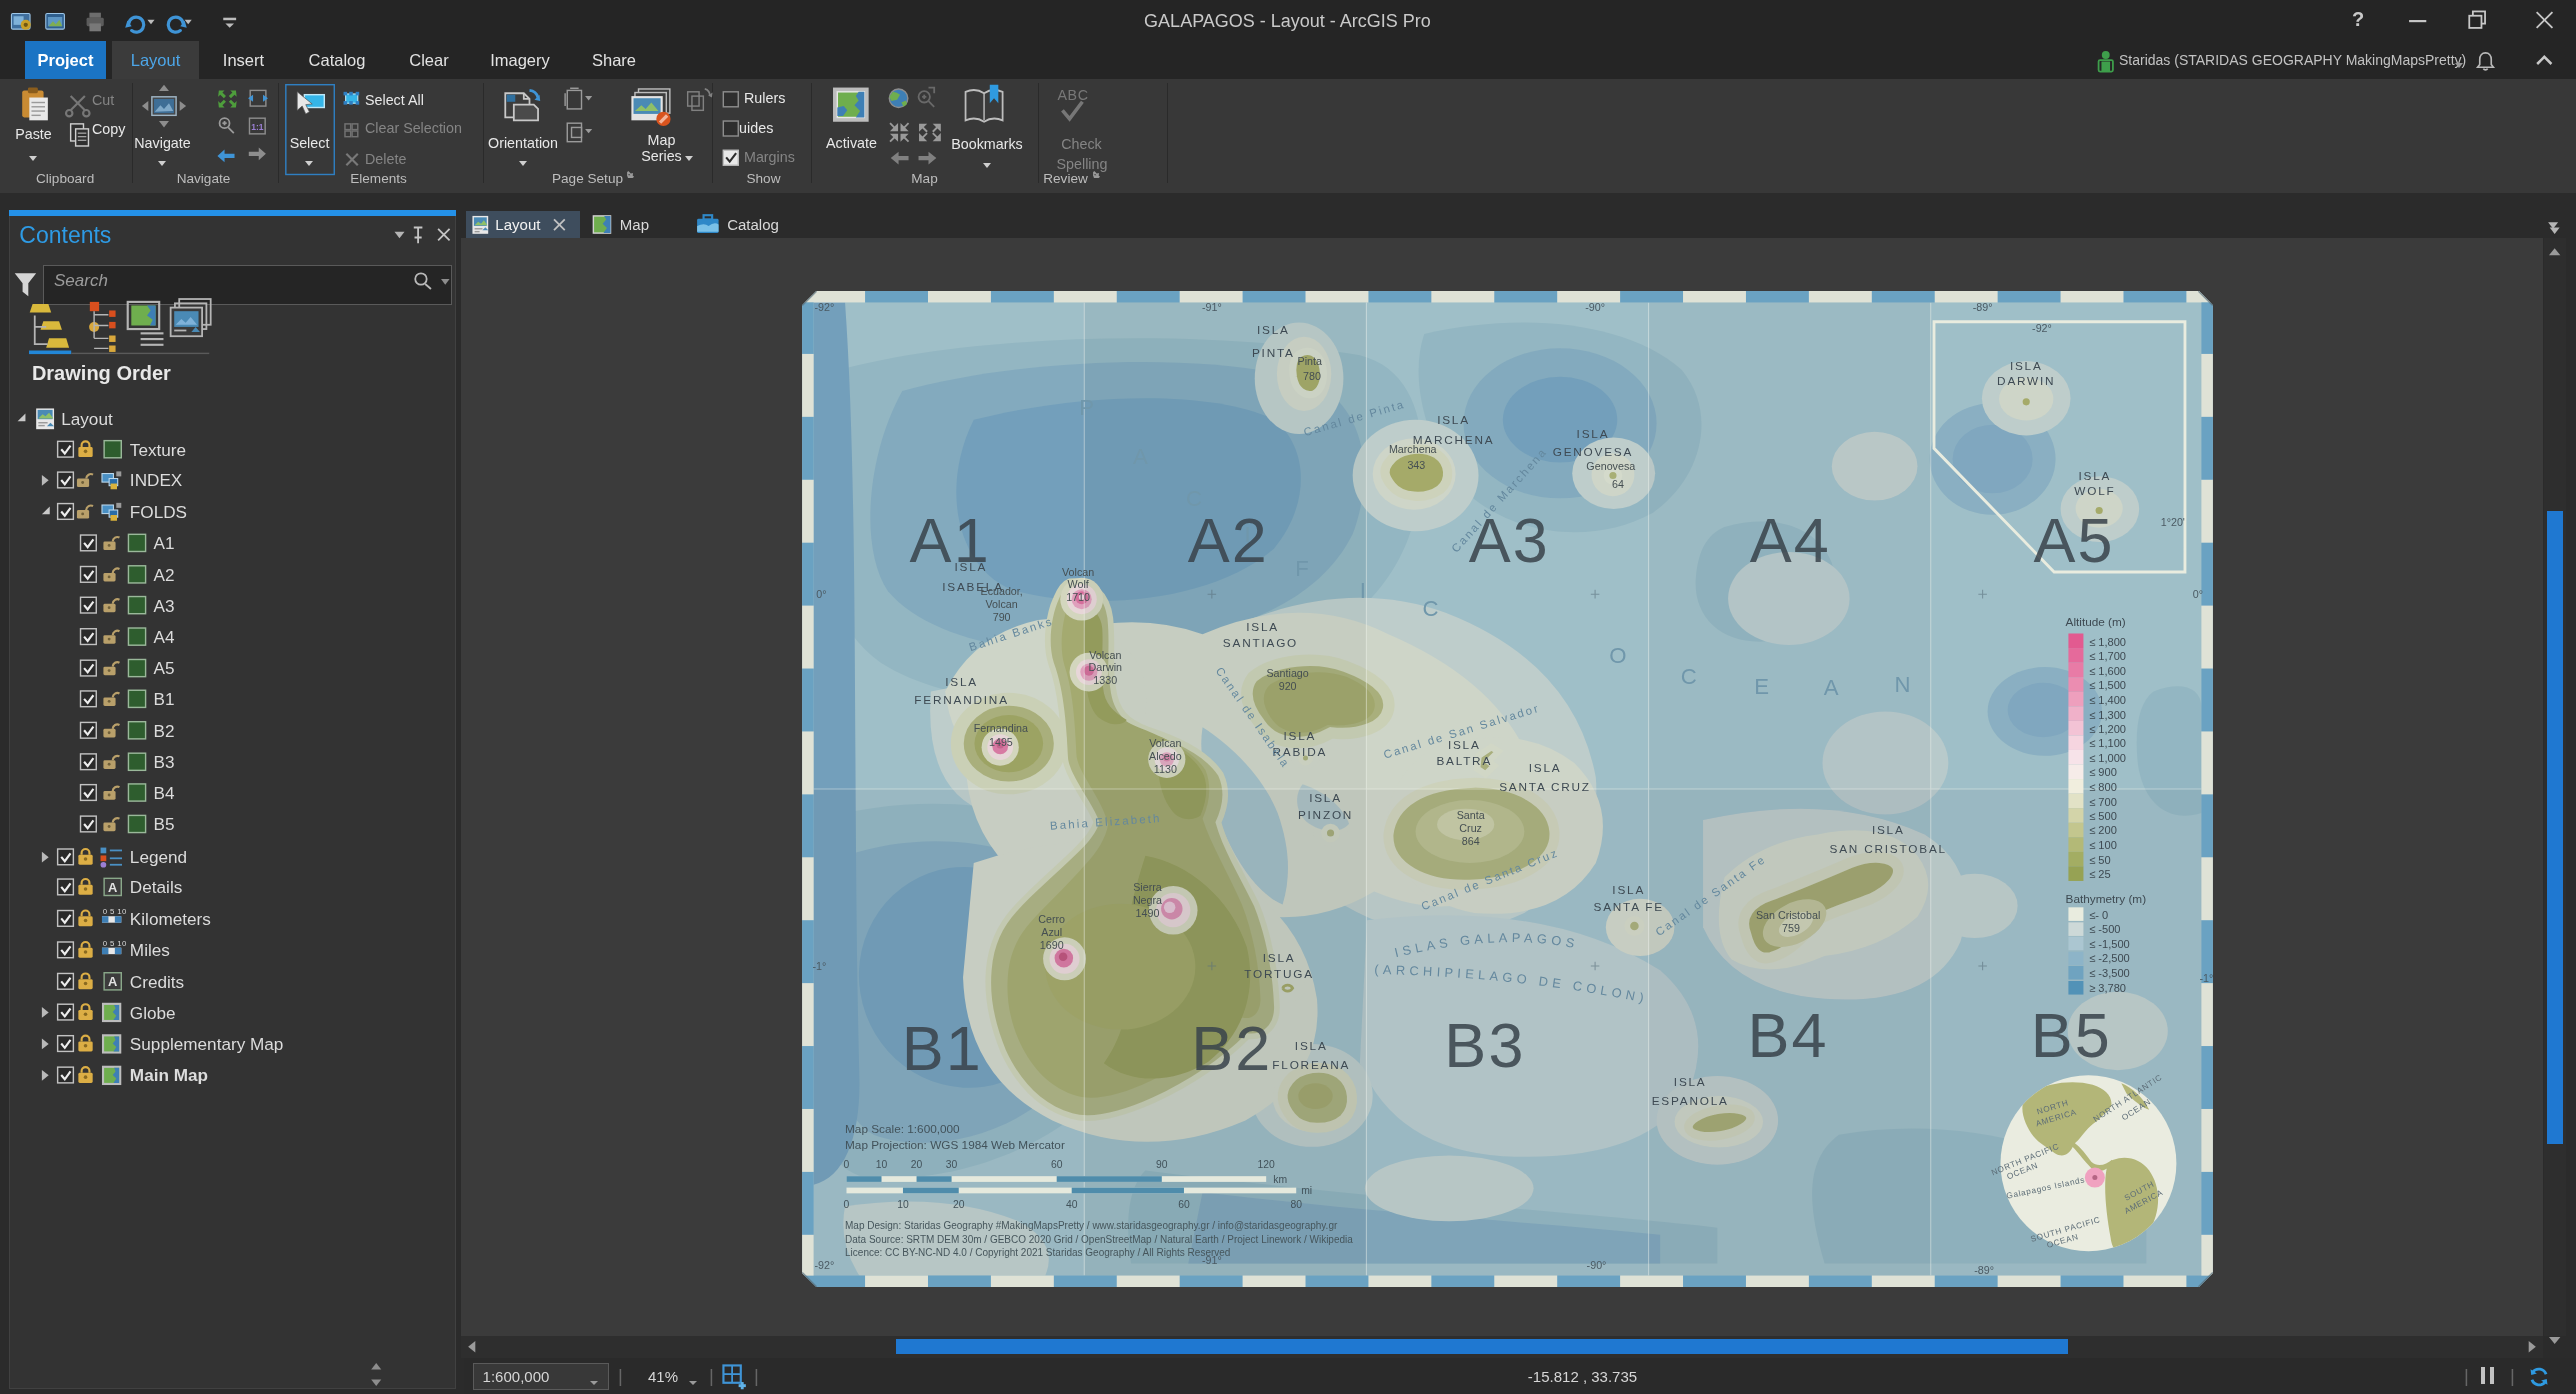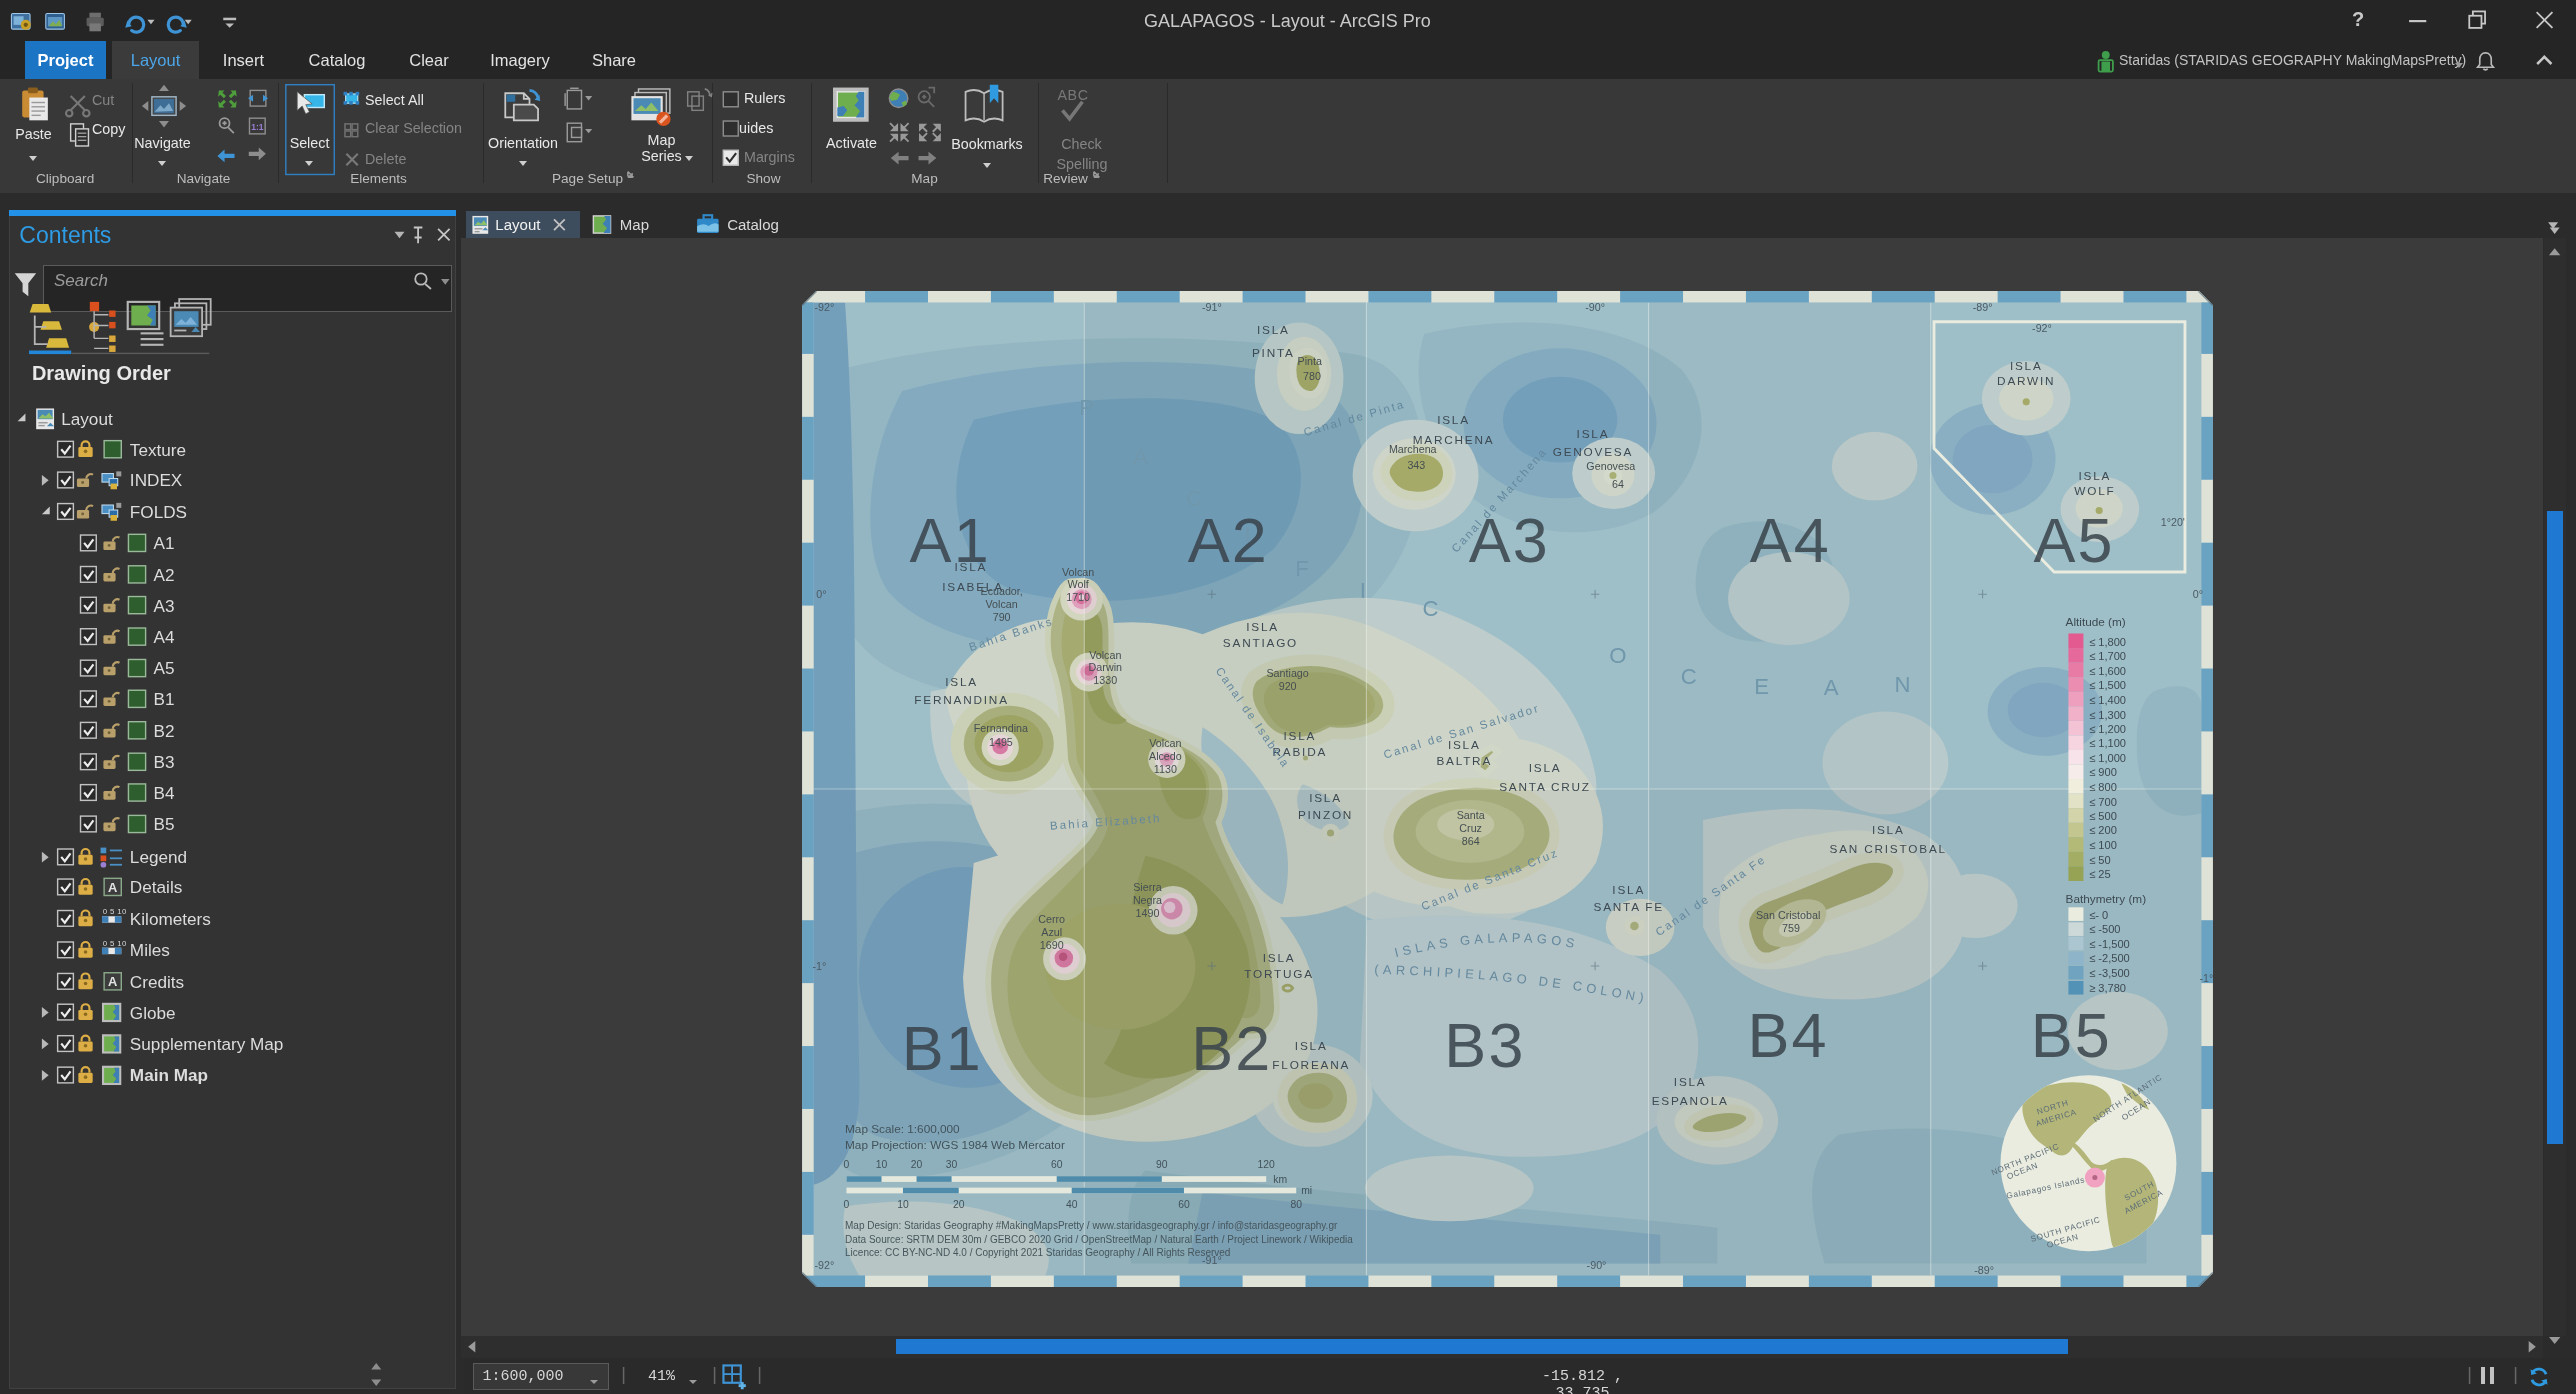--- a/index.html
+++ b/index.html
@@ -23,35 +23,35 @@
   .rsep { position:absolute; top:4.3px; height:100px; width:0.7px; background:#2a2a2a; }
   .rglabel { position:absolute; top:92px; width:143px; text-align:center; color:#bdbdbd; font-size:13.6px; }
   .rbtntext { position:absolute; color:#e8e8e8; font-size:14.3px; text-align:center; }
   .rgray { color:#858585; }
   .caret { display:inline-block; width:0; height:0; border-left:4.3px solid transparent;
      border-right:4.3px solid transparent; border-top:5px solid #cfcfcf; }
   
   #panel { position:absolute; left:9.3px; top:210px; width:447px; height:1179px; background:#333333; border:0.7px solid #414141; border-top:none; }
   #panel-accent { position:absolute; left:9.3px; top:210px; width:447px; height:6.4px; background:#2491e8; }
   #panel-title { position:absolute; left:19.3px; top:222px; color:#2e9be5; font-size:23px; }
-  #searchbox { position:absolute; left:43px; top:265px; width:409px; height:47px; background:#252525;
+  #searchbox { position:absolute; left:43px; top:265px; width:409px; height:40px; background:#252525;
      border:0.7px solid #5a5a5a; }
   #searchbox span { color:#9b9b9b; font-style:italic; font-size:17px; position:absolute; left:10px; top:5px; }
   
   #viewtabs { position:absolute; left:461px; top:210px; width:2115px; height:29px; background:#2b2b2b; }
   #vt-layout { position:absolute; left:5px; top:0.7px; width:114px; height:28px; background:#3e4d5d; }
   
   #canvas { position:absolute; left:461px; top:238px; width:2082px; height:1098px; background:#3b3b3b; }
   
   #vscroll { position:absolute; left:2544px; top:238px; width:21.5px; height:1098px; background:#2e2e2e; }
   #vthumb { position:absolute; left:2547px; top:511px; width:15.7px; height:633px; background:#1f78d1; }
   #hscroll { position:absolute; left:461px; top:1336px; width:2082px; height:21.5px; background:#2e2e2e; }
   #hthumb { position:absolute; left:896px; top:1339px; width:1172px; height:15px; background:#1f78d1; }
   
-  #statusbar { position:absolute; left:464px; top:1358px; width:2112px; height:37px; background:#2a2a2a;font-family:Liberation Mono, monospace; }
+  #statusbar { position:absolute; left:464px; top:1358px; width:2112px; height:37px; background:#2a2a2a; }
   .sbtext { position:absolute; color:#d6d6d6; font-size:15px; }
   
   #sheet { position:absolute; left:802px; top:291px; width:1411px; height:996px;
      clip-path:polygon(14.3px 0, 1397px 0, 1411px 14.3px, 1411px 982px, 1397px 996px, 14.3px 996px, 0 982px, 0 14.3px); }
 </style>
 </head>
 <body>
 <div id="app">
   <div id="titlebar">
 

